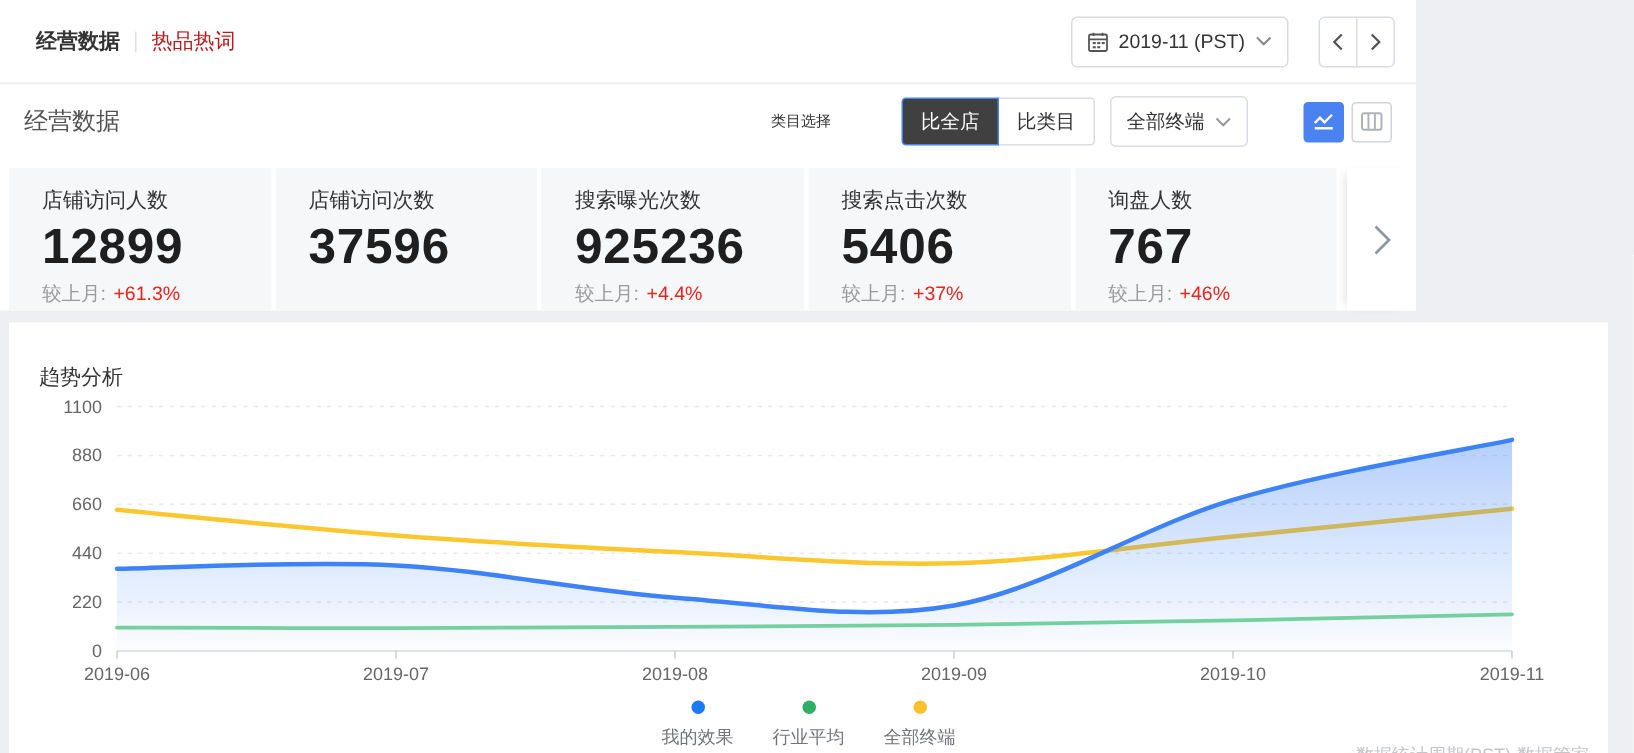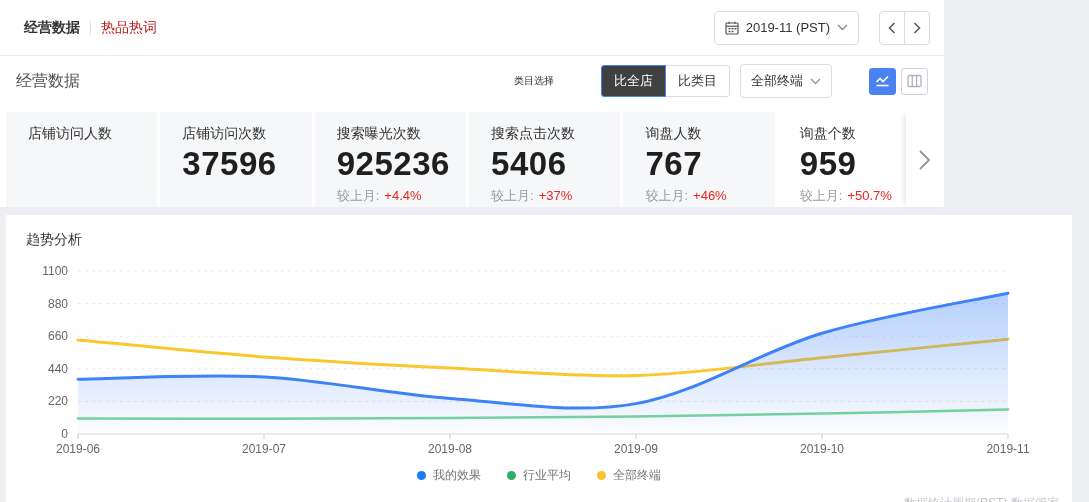--- a/index.html
+++ b/index.html
@@ -48,24 +48,24 @@
   .card { width:176px; margin-right:3px; background:#f6f7f9; padding:13px 10px 0 22px; cursor:pointer; }
   .card.selected { background:#fff; flex:1; margin-right:0; }
   .card-label { font-size:14px; color:#333; white-space:nowrap; }
   .card-value { font-size:33px; font-weight:600; color:#1f1f1f; line-height:1.18; margin-top:2px; letter-spacing:.5px; }
   .card-compare { font-size:13px; color:#9b9b9b; margin-top:3px; white-space:nowrap; }
   .card-compare .change { color:#e8241d; margin-left:5px; }
   .cards-arrow { width:46px; margin-left:4px; background:#fff; display:flex; align-items:center; justify-content:center; box-shadow:-5px 0 6px -4px rgba(0,0,0,.15); cursor:pointer; }
 
   
   .chart-card { width:1066px; height:287px; margin:8px 0 0 6px; background:#fff; position:relative; overflow:hidden; }
-  .chart-title { position:absolute; left:20px; top:16px; font-size:14px; color:#333; }
+  .chart-title { position:absolute; left:20px; top:28px; font-size:14px; color:#333; }
   #trend-svg { position:absolute; left:0; top:36px; }
   .legend { position:absolute; left:0; top:252px; width:100%; display:flex; justify-content:center; gap:26px; }
-  .legend-item { display:flex; align-items:center; gap:7px; font-size:12px; color:#71757a; cursor:pointer; }
+  .legend-item { display:flex; align-items:center; gap:7px; font-size:12px; color:#71757a; cursor:pointer;flex-direction:column; }
   .legend-dot { width:9px; height:9px; border-radius:50%; }
   .watermark { position:absolute; left:898px; top:280px; font-size:12px; color:#c3c6ca; white-space:nowrap; }
 </style>
 </head>
 <body>
 
 <div class="upper">
 
   <div class="header">
     <div class="tabs">
@@ -134,44 +134,41 @@
               <line x1="9.6" y1="1.5" x2="9.6" y2="12.5" stroke="#aeb2b8" stroke-width="1.3"></line>
             </svg>
         </div>
       </div>
     </div>
   </div>
 
   <div class="cards-row">
       <div class="card">
         <div class="card-label">店铺访问人数</div>
+        <div class="card-value">12899</div>
+        <div class="card-compare"><span>较上月:</span><span class="change">+61.3%</span></div>
       </div>
       <div class="card">
         <div class="card-label">店铺访问次数</div>
         <div class="card-value">37596</div>
       </div>
       <div class="card">
         <div class="card-label">搜索曝光次数</div>
         <div class="card-value">925236</div>
         <div class="card-compare"><span>较上月:</span><span class="change">+4.4%</span></div>
       </div>
       <div class="card">
         <div class="card-label">搜索点击次数</div>
         <div class="card-value">5406</div>
         <div class="card-compare"><span>较上月:</span><span class="change">+37%</span></div>
       </div>
       <div class="card">
         <div class="card-label">询盘人数</div>
         <div class="card-value">767</div>
         <div class="card-compare"><span>较上月:</span><span class="change">+46%</span></div>
-      </div>
-      <div class="card selected">
-        <div class="card-label">询盘个数</div>
-        <div class="card-value">959</div>
-        <div class="card-compare"><span>较上月:</span><span class="change">+50.7%</span></div>
       </div>
       <div class="cards-arrow">
         <svg width="13" height="22" viewBox="0 0 13 22">
           <polyline points="2,2 11,11 2,20" fill="none" stroke="#8f969e" stroke-width="1.8"></polyline>
         </svg>
       </div>
     </div>
 </div>
 
 <div class="chart-card">

